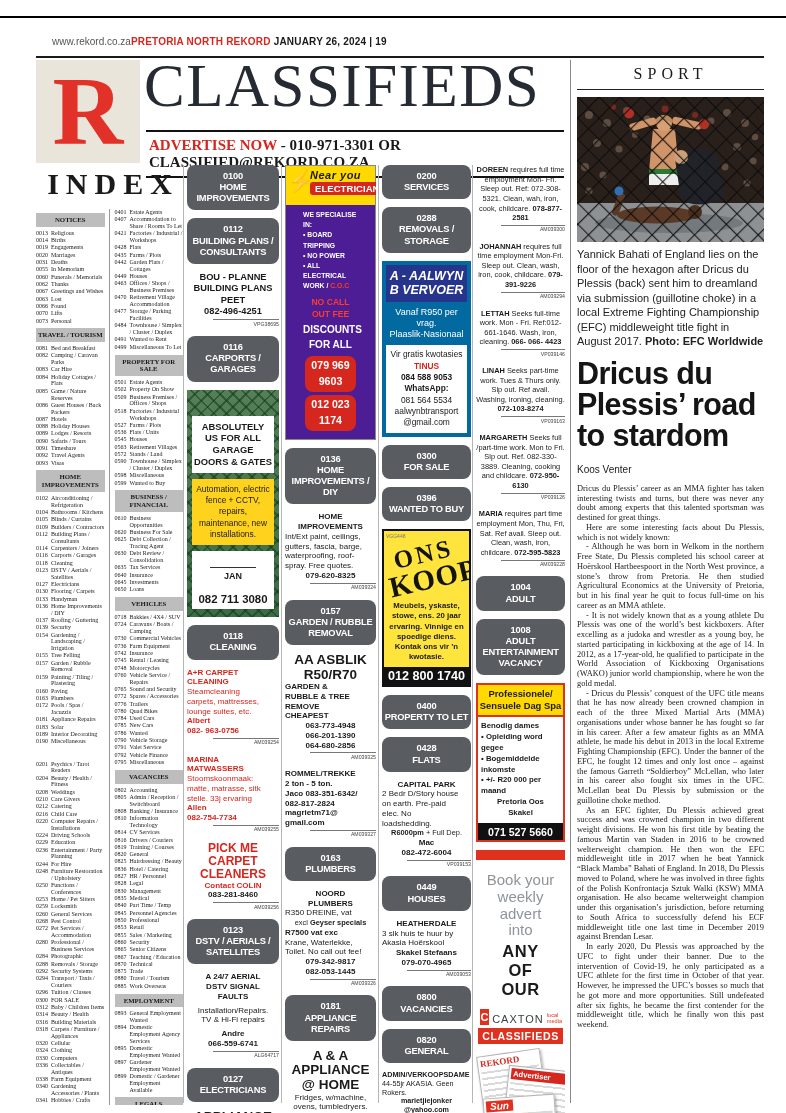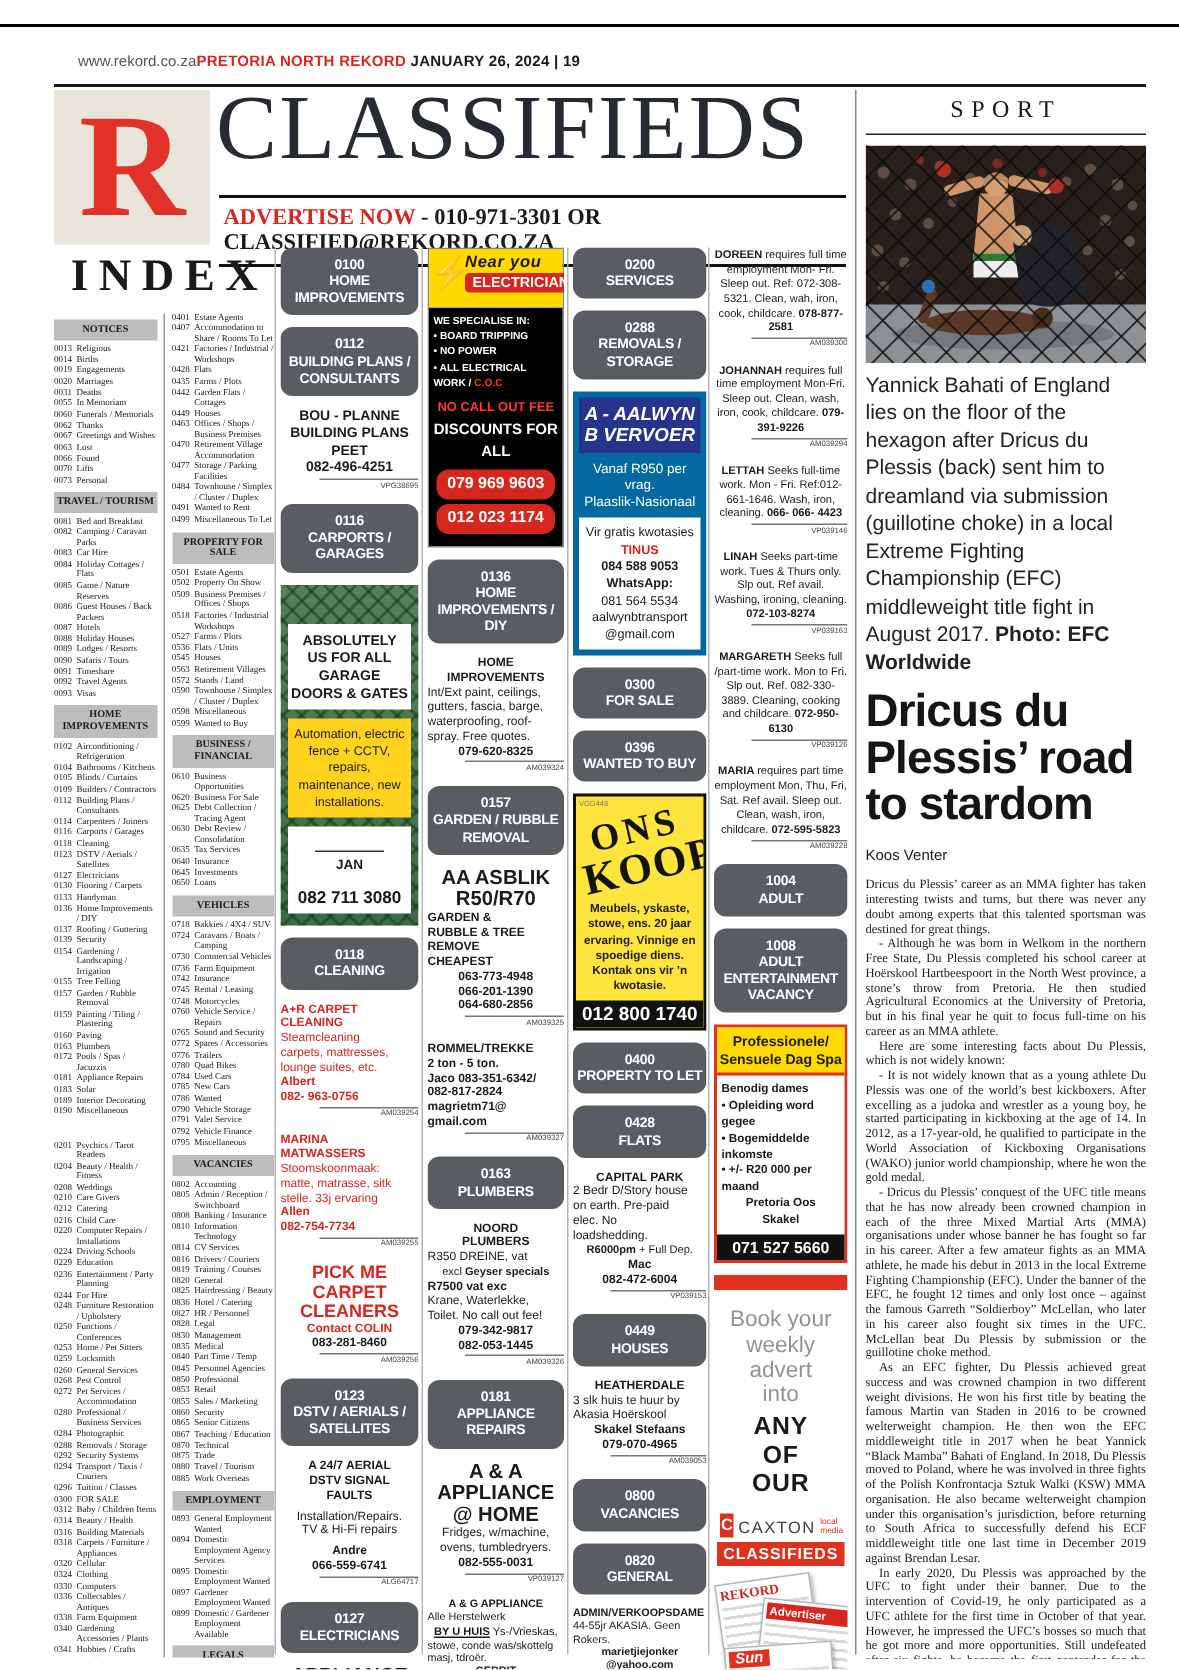--- a/index.html
+++ b/index.html
@@ -66,21 +66,21 @@
   .ref{margin-top:2px;margin-left:auto;width:72%;border-top:1px solid #777;text-align:right;
        font-size:5.2px;color:#444;padding-top:.5px}
 
   
   .elec{margin-bottom:8px;border:1px solid #888}
   .elec-top{background:#ffd900;position:relative;padding:3px 2px 4px 24px;min-height:32px}
   .elec-bolt{position:absolute;left:1px;top:3px;font-size:22px;color:#e0301e}
   .elec-near{font-style:italic;font-weight:bold;font-size:11px;letter-spacing:.5px}
   .elec-brand{background:#d6271f;color:#fff;font-weight:bold;font-size:9.6px;padding:1px 5px;
               border-radius:3px;width:max-content;margin-top:1px}
-  .elec-body{background:#000000;color:#fff;padding:5px 3px;font-size:6.8px;font-weight:bold;line-height:1.5}
+  .elec-body{background:#4c1d95;color:#fff;padding:5px 17px;font-size:6.8px;font-weight:bold;line-height:1.5}
   .rr{color:#ff3b2a}
   .elec-nofee{color:#ff3b2a;text-align:center;font-size:8.6px;margin:4px 0 1px}
   .elec-disc{text-align:center;font-size:10px;margin-bottom:4px}
   .elec-pill{background:#d6271f;border-radius:8px;text-align:center;font-size:10.6px;padding:2px 0;margin:3px 2px}
 
   
   .aal{background:#0369a1;padding:4px;margin-bottom:8px}
   .aal-blue{background:#27348b;color:#fff;text-align:center;font-weight:bold;font-style:italic;
             font-size:12.5px;line-height:1.15;padding:4px 0}
   .aal-sub{color:#fff;text-align:center;font-size:9px;line-height:1.25;margin:5px 0}
@@ -140,21 +140,21 @@
   .pp-lines{margin-top:3px;height:70%;background:
      linear-gradient(transparent 0 55%, #c9a08b 55% 100%),
      repeating-linear-gradient(#d9d9d9 0 2px, transparent 2px 6px)}
 
   
   .sport{position:absolute;left:577px;top:60px;width:187px;height:1046px;overflow:hidden}
   .sport-head{font-family:"Liberation Serif",serif;font-size:16px;letter-spacing:5px;text-align:center;
               padding:5px 0 6px;border-bottom:1.5px solid #222;margin-bottom:7px}
   .photo{width:187px;height:145px;margin-bottom:5px}
   .photo svg{display:block}
-  .caption{font-size:14px;line-height:1.32;color:#222;margin-bottom:9px}
+  .caption{font-size:11px;line-height:1.32;color:#222;margin-bottom:9px}
   .caption .b{font-weight:bold}
   .headline{font-size:30.5px;line-height:1.02;font-weight:bold;letter-spacing:-.6px;color:#151515;margin-bottom:13px}
   .byline{font-size:10px;margin-bottom:9px}
   .story p{font-family:"Liberation Serif",serif;font-size:8.4px;line-height:1.16;text-align:justify;
            margin:0;text-indent:9px}
   .story p.first{text-indent:0}
 </style>
 </head>
 <body>
 
@@ -1274,20 +1274,20 @@
       <circle cx="104" cy="60" r="7" fill="#caa07a"></circle>
       <rect width="187" height="145" fill="url(#m1)" opacity=".85"></rect>
       <rect width="187" height="145" fill="url(#m2)" opacity=".85"></rect>
     </svg>
   </div>
   <div class="caption"><span>Yannick Bahati of England lies on the floor of the hexagon after Dricus du Plessis (back) sent him to dreamland via submission (guillotine choke) in a local Extreme Fighting Championship (EFC) middleweight title fight in August 2017. </span><span class="b">Photo: EFC Worldwide</span></div>
   <div class="headline">Dricus du Plessis’ road to stardom</div>
   <div class="byline">Koos Venter</div>
   <div class="story" id="story">
       <p class="first">Dricus du Plessis’ career as an MMA fighter has taken interesting twists and turns, but there was never any doubt among experts that this talented sportsman was destined for great things.</p>
+      <p>Here are some interesting facts about Du Plessis, which is not widely known:</p>
       <p>- Although he was born in Welkom in the northern Free State, Du Plessis completed his school career at Hoërskool Hartbeespoort in the North West province, a stone’s throw from Pretoria. He then studied Agricultural Economics at the University of Pretoria, but in his final year he quit to focus full-time on his career as an MMA athlete.</p>
-      <p>Here are some interesting facts about Du Plessis, which is not widely known:</p>
       <p>- It is not widely known that as a young athlete Du Plessis was one of the world’s best kickboxers. After excelling as a judoka and wrestler as a young boy, he started participating in kickboxing at the age of 14. In 2012, as a 17-year-old, he qualified to participate in the World Association of Kickboxing Organisations (WAKO) junior world championship, where he won the gold medal.</p>
       <p>- Dricus du Plessis’ conquest of the UFC title means that he has now already been crowned champion in each of the three Mixed Martial Arts (MMA) organisations under whose banner he has fought so far in his career. After a few amateur fights as an MMA athlete, he made his debut in 2013 in the local Extreme Fighting Championship (EFC). Under the banner of the EFC, he fought 12 times and only lost once – against the famous Garreth “Soldierboy” McLellan, who later in his career also fought six times in the UFC. McLellan beat Du Plessis by submission or the guillotine choke method.</p>
       <p>As an EFC fighter, Du Plessis achieved great success and was crowned champion in two different weight divisions. He won his first title by beating the famous Martin van Staden in 2016 to be crowned welterweight champion. He then won the EFC middleweight title in 2017 when he beat Yannick “Black Mamba” Bahati of England. In 2018, Du Plessis moved to Poland, where he was involved in three fights of the Polish Konfrontacja Sztuk Walki (KSW) MMA organisation. He also became welterweight champion under this organisation’s jurisdiction, before returning to South Africa to successfully defend his ECF middleweight title one last time in December 2019 against Brendan Lesar.</p>
       <p>In early 2020, Du Plessis was approached by the UFC to fight under their banner. Due to the intervention of Covid-19, he only participated as a UFC athlete for the first time in October of that year. However, he impressed the UFC’s bosses so much that he got more and more opportunities. Still undefeated after six fights, he became the first contender for the middleweight title, which he finally won this past weekend.</p>
     </div>
 </div>
 
 </body></html>

